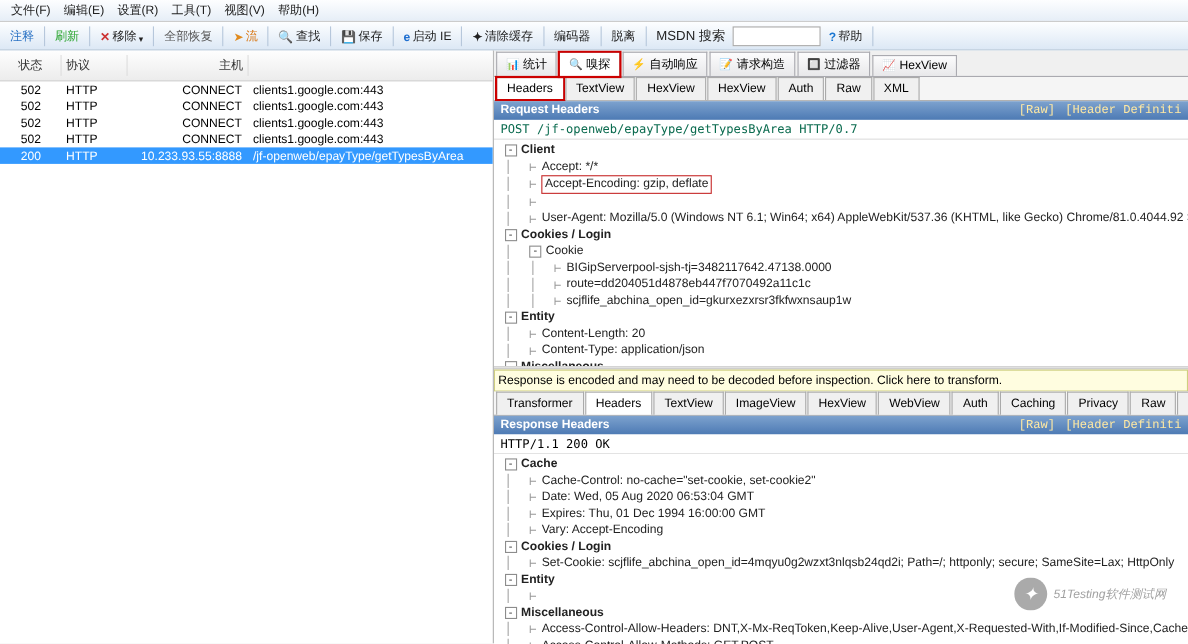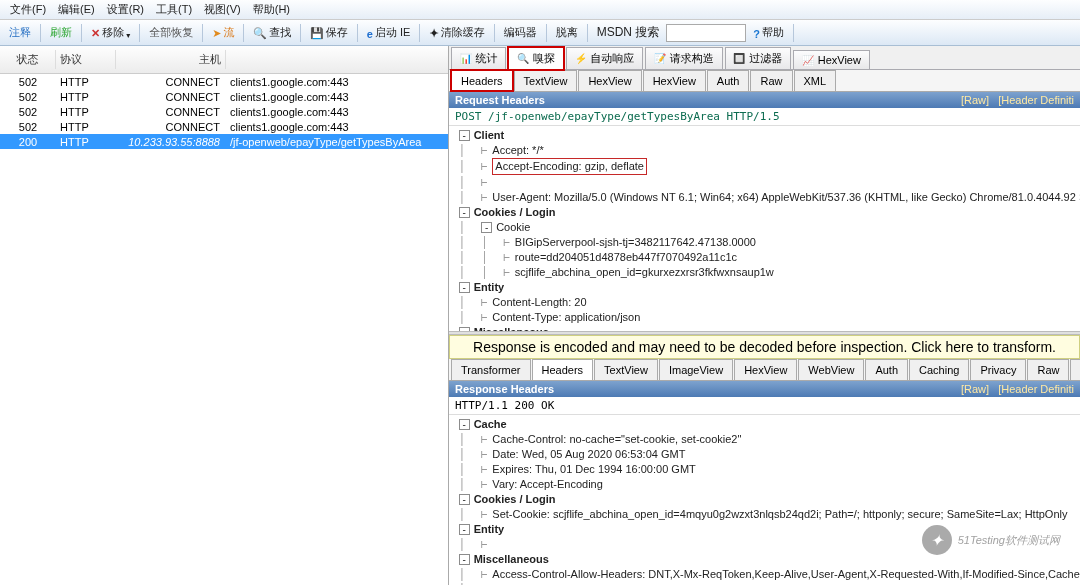--- a/index.html
+++ b/index.html
@@ -34,34 +34,34 @@
 .tab { padding: 3px 8px; border: 1px solid #aaaab0; border-bottom: none; margin-right: 2px; background: linear-gradient(#fcfcfd, #e8e8ea); cursor: default; display:flex; align-items:center; gap:3px; font-size: 12px;}
 .tab.active { background: #fff; border-bottom: 1px solid #fff; position: relative; top: 1px; }
 
 .insp-tabs { display: flex; background: #f5f5f5; border-bottom: 1px solid #aaa; height: 22px; align-items: flex-end; padding-left: 2px; }
 .insp-tab { padding: 4px 9px; border: 1px solid #aaa; border-bottom: none; margin-right: 1px; background: #f0f0f0; cursor: default; font-size: 11px; }
 .insp-tab.active { background: #fff; }
 .insp-tab.active.red-border { outline: 2px solid #c00; outline-offset: -1px; }
 
 .section-header { background: linear-gradient(#7da2ce, #4d7ab4); color: #fff; padding: 2px 6px; font-weight: bold; display: flex; justify-content: space-between; font-size: 12px; }
 .section-header .links { color: #ffe9a3; font-weight: normal; }
-.section-header .links span { cursor: pointer; }
+.section-header .links span { cursor: pointer; font-family: Liberation Mono, monospace; }
 
 .raw-line { background: #fff; padding: 2px 6px; color: #0b6b4f; font-family: monospace; border-bottom: 1px solid #ddd; font-size: 11px; }
 .status-line { background: #fff; padding: 2px 6px; font-family: monospace; border-bottom: 1px solid #ddd; font-size: 11px; }
 
 .tree { background: #fff; padding: 2px 4px; overflow: auto; }
 .tree-node { white-space: nowrap; line-height: 15px; display: flex; align-items: center; }
 .tree-node .lines { font-family: monospace; color: #999; letter-spacing: -1px; }
 .tree-node .exp { display: inline-block; width: 11px; height: 11px; border: 1px solid #8c8c8c; text-align: center; line-height: 9px; font-size: 10px; margin-right: 4px; background: #fff; color: #333; }
 .tree-node .label { font-weight: bold; color: #222; }
 .tree-node .text { color: #222; }
 .hl-box { border: 1px solid #c62828; padding: 0 2px; }
 
-.decode-bar { background: #fffde0; border: 1px solid #cfcf80; text-align: center; padding: 3px; margin: 0; font-size: 14px; }
+.decode-bar { background: #fffde0; border: 1px solid #cfcf80; padding: 3px; margin: 0; font-size: 11px; }
 
 .splitter { height: 4px; background: #e0e0e0; border-top: 1px solid #bbb; border-bottom: 1px solid #bbb; cursor: ns-resize; }
 
 .watermark { position: absolute; right: 20px; bottom: 30px; font-size: 22px; font-style: italic; color: rgba(120,120,120,0.7); font-family: 'Segoe UI', sans-serif; pointer-events:none; display:flex; align-items:center; gap:6px;}
 .wm-ico { width:30px; height:30px; background:#aaa; border-radius:50%; display:flex; align-items:center; justify-content:center; color:#fff; font-size:16px; }
 </style>
 </head>
 <body>
 
 <div class="menubar" id="menubar">
@@ -163,21 +163,21 @@
         </div>
         <div class="session-row">
           <div class="cell" style="width: 56px; text-align: center;">502</div>
           <div class="cell" style="width: 60px;">HTTP</div>
           <div class="cell" style="width: 110px; text-align: right; padding-right: 6px;">CONNECT</div>
           <div class="cell" style="flex: 1 1 0%;">clients1.google.com:443</div>
         </div>
         <div class="session-row selected">
           <div class="cell" style="width: 56px; text-align: center;">200</div>
           <div class="cell" style="width: 60px;">HTTP</div>
-          <div class="cell" style="width: 110px; text-align: right; padding-right: 6px; font-style: italic;">10.233.93.55:8888</div>
+          <div class="cell" style="width: 110px; text-align: right; padding-right: 6px;">10.233.93.55:8888</div>
           <div class="cell" style="flex: 1 1 0%;">/jf-openweb/epayType/getTypesByArea</div>
         </div>
       </div>
   </div>
 
   <div class="right-pane">
     <div class="tab-strip" id="top-tabs">
         <div class="tab">
           <span style="font-size: 10px;">📊</span>
           <span>统计</span>
@@ -213,21 +213,21 @@
         <div class="insp-tab">Raw</div>
         <div class="insp-tab">XML</div>
       </div>
     <div class="section-header">
       <span>Request Headers</span>
       <span class="links">
         <span>[Raw]</span>&nbsp;&nbsp;
         <span>[Header Definiti</span>
       </span>
     </div>
-    <div class="raw-line">POST /jf-openweb/epayType/getTypesByArea HTTP/1.5</div>
+    <div class="raw-line">POST /jf-openweb/epayType/getTypesByArea HTTP/0.7</div>
     <div class="tree" id="req-tree" style="height:205px;">
         <div class="tree-node">
           <span class="lines">&nbsp;</span>
           <span class="exp">-</span>
           <span class="label">Client</span>
         </div>
         <div class="tree-node">
           <span class="lines">&nbsp;│&nbsp;&nbsp;&nbsp;⊢&nbsp;</span>
           <span class="text">Accept: */*</span>
         </div>

